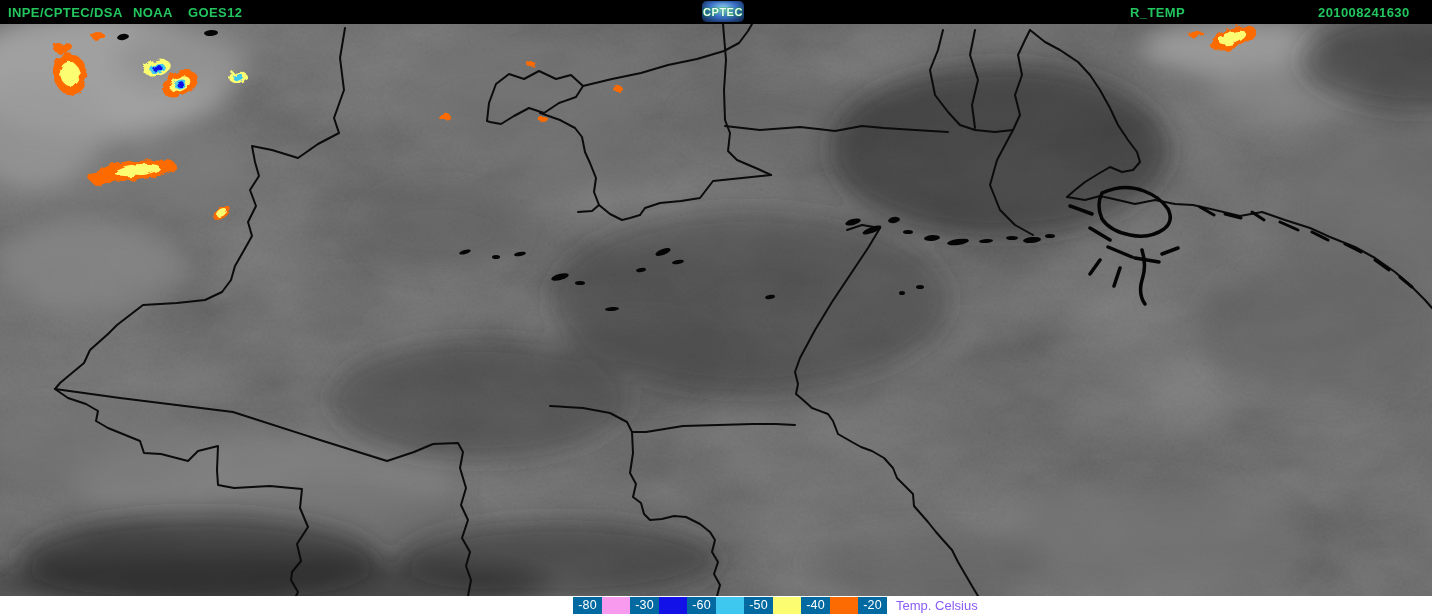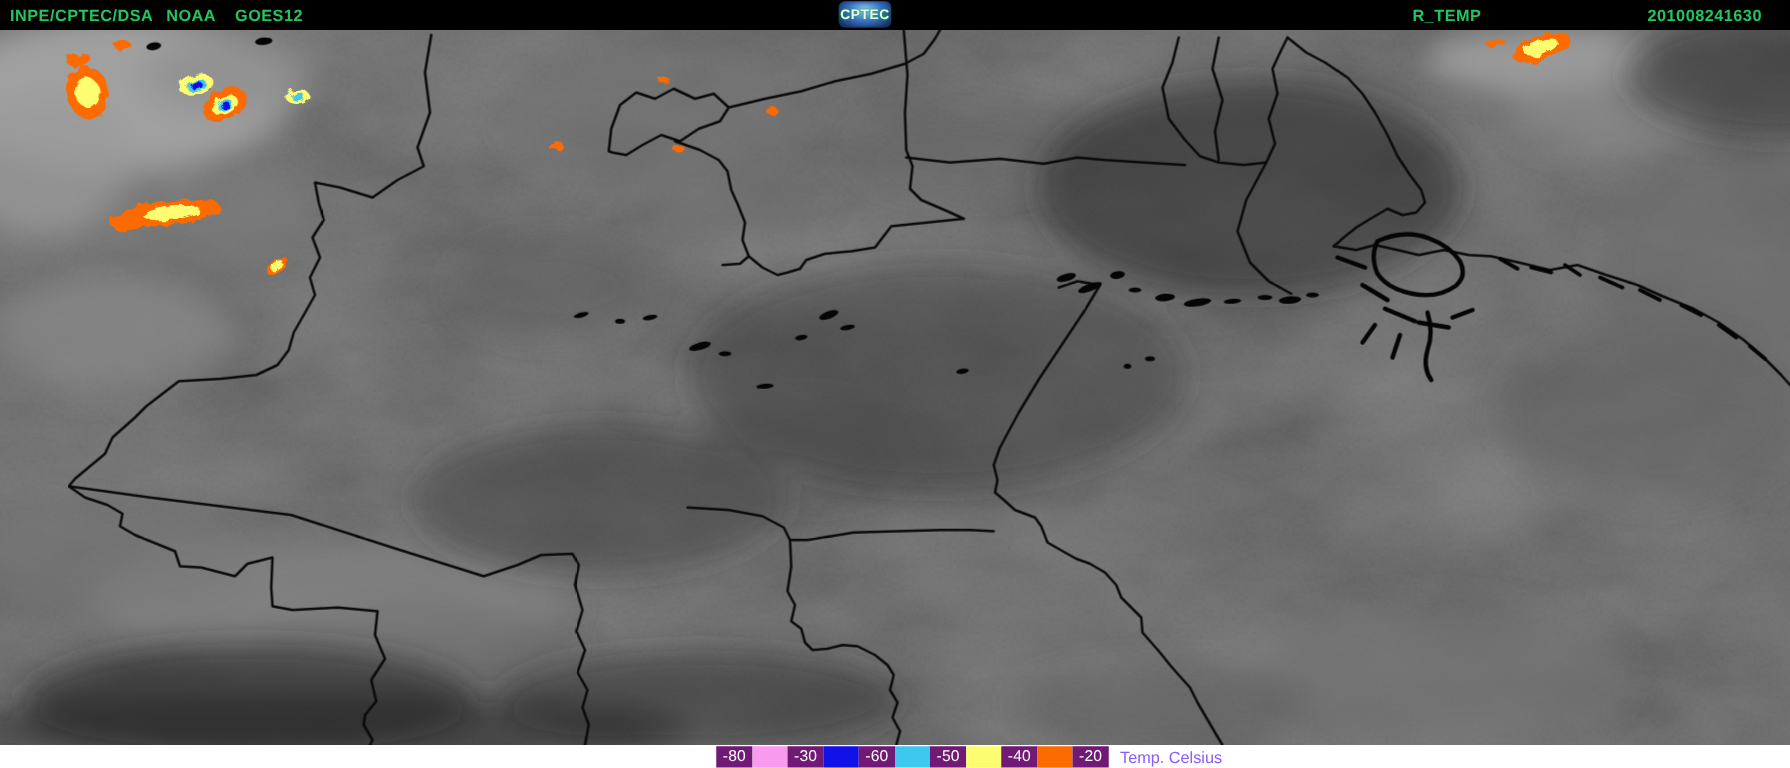--- a/index.html
+++ b/index.html
@@ -15,37 +15,37 @@
   .topbar .txt{
     position:absolute;top:5px;color:#22c55e;font-size:13px;font-weight:bold;
     letter-spacing:.4px;white-space:nowrap;
   }
   .t-source{left:8px;}
   .t-agency{left:133px;}
   .t-sat{left:188px;}
   .t-product{left:1130px;text-align:center;}
   .t-date{left:1318px;text-align:right;}
   .logo{
-    position:absolute;left:671px;top:1px;width:42px;height:21px;border-radius:5px;
+    position:absolute;left:702px;top:1px;width:42px;height:21px;border-radius:5px;
     background:radial-gradient(ellipse at 50% 35%, #8fd0ef 0%, #3a6fc8 45%, #0a1c3c 100%);
     display:flex;align-items:center;justify-content:center;
     box-shadow:0 0 3px #1a3a66 inset;
   }
   .logo span{
     font-size:11px;font-weight:bold;color:#eaf8ff;letter-spacing:.5px;
     text-shadow:0 0 2px #18a018,0 0 1px #0c0;
   }
   
   .bottombar{
     position:absolute;left:0;top:596px;width:1432px;height:18px;background:#fff;z-index:5;
   }
   .legend{position:absolute;left:573px;top:0;height:18px;display:flex;align-items:center;}
   .cells{display:flex;height:17px;}
   .cells .lab{
-    width:29px;height:17px;background:#701a75;color:#fff;font-size:12.5px;
+    width:29px;height:17px;background:#0369a1;color:#fff;font-size:12.5px;
     display:flex;align-items:center;justify-content:center;letter-spacing:.2px;
   }
   .cells .sw{width:28px;height:17px;}
   .legend .title{margin-left:9px;color:#8b5cf6;font-size:13px;white-space:nowrap;}
 </style>
 </head>
 <body>
 
 <div class="screen">
 

